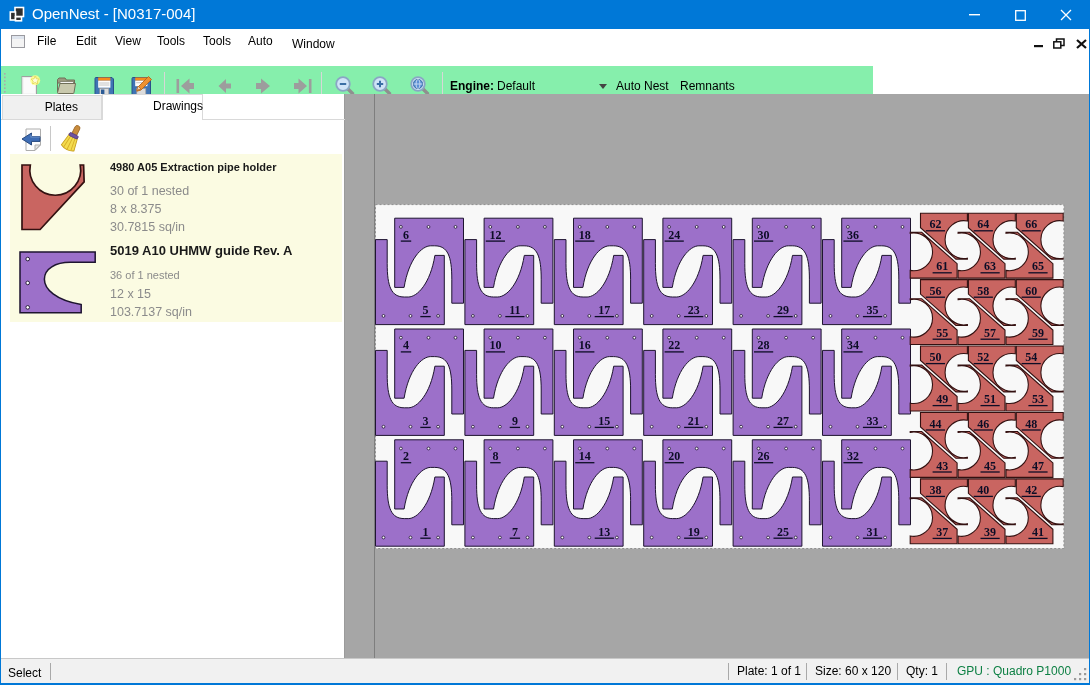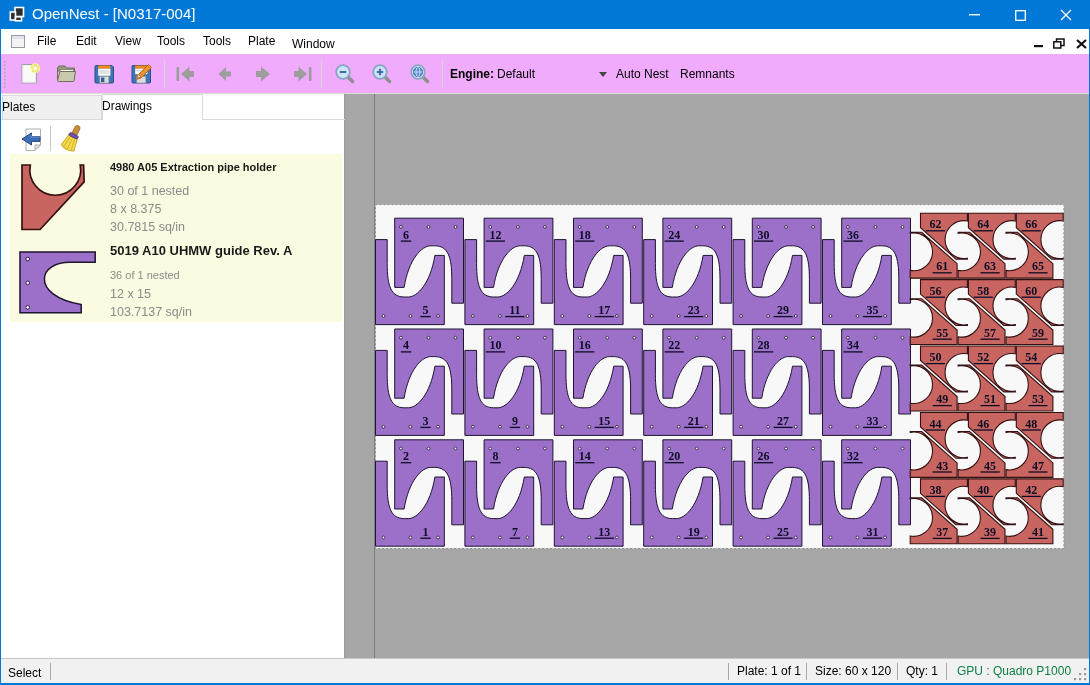--- a/index.html
+++ b/index.html
@@ -28,35 +28,35 @@
 <div class="abs" style="left:1px;top:29px;width:976px;height:25px;background:#ffffff">
  <svg class="abs" style="left:10px;top:6px" width="14" height="13">
   <rect x="0.5" y="0.5" width="13" height="12" fill="#f4f4f4" stroke="#9a9aa0"></rect>
   <rect x="1" y="1" width="12" height="3" fill="#dfe5ee"></rect>
  </svg>
  <div class="txt" style="left:36px;top:0;line-height:25px">File</div>
  <div class="txt" style="left:75px;top:0;line-height:25px">Edit</div>
  <div class="txt" style="left:114px;top:0;line-height:25px">View</div>
  <div class="txt" style="left:156px;top:0;line-height:25px">Tools</div>
  <div class="txt" style="left:202px;top:0;line-height:25px">Tools</div>
- <div class="txt" style="left:247px;top:0;line-height:25px">Plate</div>
+ <div class="txt" style="left:247px;top:0;line-height:25px">Auto</div>
  <div class="txt" style="left:291px;top:3px;line-height:25px">Window</div>
  <svg class="abs" style="left:1033px;top:16px" width="9" height="3">
       <rect width="9" height="2.2" fill="#111"></rect>
     </svg>
  <svg class="abs" style="left:1052px;top:9px" width="12" height="11">
    <rect x="3.5" y="1" width="7.5" height="6.5" fill="none" stroke="#111" stroke-width="1.5"></rect>
    <rect x="0.8" y="3.8" width="7" height="6.2" fill="#fff" stroke="#111" stroke-width="1.5"></rect>
  </svg>
  <svg class="abs" style="left:1075px;top:10px" width="11" height="10">
       <path d="M1 1 L10 9 M10 1 L1 9" stroke="#111" stroke-width="2.2"></path>
     </svg>
 </div>
 
-<div class="abs" style="left:1px;top:54px;width:1088px;height:40px;background:#f0abfc;border-bottom:1px solid #dcdcdc">
+<div class="abs" style="left:1px;top:66px;width:872px;height:40px;background:#86efac;border-bottom:1px solid #dcdcdc">
 <svg class="abs" style="left:2px;top:6px" width="4" height="30">
       <rect x="1" y="1.0" width="1.6" height="1.6" fill="#aaa"></rect>
       <rect x="1" y="4.6" width="1.6" height="1.6" fill="#aaa"></rect>
       <rect x="1" y="8.2" width="1.6" height="1.6" fill="#aaa"></rect>
       <rect x="1" y="11.8" width="1.6" height="1.6" fill="#aaa"></rect>
       <rect x="1" y="15.4" width="1.6" height="1.6" fill="#aaa"></rect>
       <rect x="1" y="19.0" width="1.6" height="1.6" fill="#aaa"></rect>
       <rect x="1" y="22.6" width="1.6" height="1.6" fill="#aaa"></rect>
       <rect x="1" y="26.2" width="1.6" height="1.6" fill="#aaa"></rect>
     </svg>
@@ -130,23 +130,23 @@
 <div class="txt" style="left:496px;top:0;line-height:40px">Default</div>
 <svg style="position:absolute;left:597px;top:16px" width="10" height="8">
       <path d="M1 2 L9 2 L5 7 Z" fill="#444"></path>
     </svg>
 <div class="txt" style="left:615px;top:0;line-height:40px">Auto Nest</div>
 <div class="txt" style="left:679px;top:0;line-height:40px">Remnants</div>
 </div>
 
 <div class="abs" style="left:1px;top:94px;width:344px;height:564px;background:#fff;border-right:1px solid #9b9b9b">
  <div class="abs" style="left:1px;top:1px;width:100px;height:24px;background:#f0f0f0;border:1px solid #d9d9d9;border-bottom:none"></div>
- <div class="txt" style="left:1px;top:1px;width:76px;text-align:left;line-height:24px">Plates</div>
+ <div class="txt" style="left:1px;top:1px;width:76px;text-align:right;line-height:24px">Plates</div>
  <div class="abs" style="left:101px;top:0px;width:101px;height:26px;background:#fff;border:1px solid #d9d9d9;border-bottom:none"></div>
- <div class="txt" style="left:101px;top:0;width:101px;text-align:left;line-height:25px">Drawings</div>
+ <div class="txt" style="left:101px;top:0;width:101px;text-align:right;line-height:25px">Drawings</div>
  <div class="abs" style="left:0;top:25px;width:101px;height:1px;background:#d9d9d9"></div>
  <div class="abs" style="left:202px;top:25px;width:142px;height:1px;background:#d9d9d9"></div>
 
  <svg class="abs" style="left:17px;top:33px" width="27" height="26">
    <path d="M8 2 h14.5 v16 l-5.5 5.5 h-9 z" fill="#fdfdfd" stroke="#adadad"></path>
    <path d="M17 23.2 l5.2 -5.2 h-5.2 z" fill="#e6e6e6" stroke="#adadad"></path>
    <path d="M13.5 6 v3.6 h8.5 v4.8 h-8.5 v3.6 l-9.5 -6 z" fill="#3e6db5" stroke="#27497e" stroke-width="1"></path>
    <path d="M13.5 7 v2.6 h8.5 v1 h-9.5 v-2 z" fill="#7fa3d4" opacity="0.8"></path>
  </svg>
  <div class="abs" style="left:49px;top:32px;width:1px;height:25px;background:#c8c8c8"></div>

